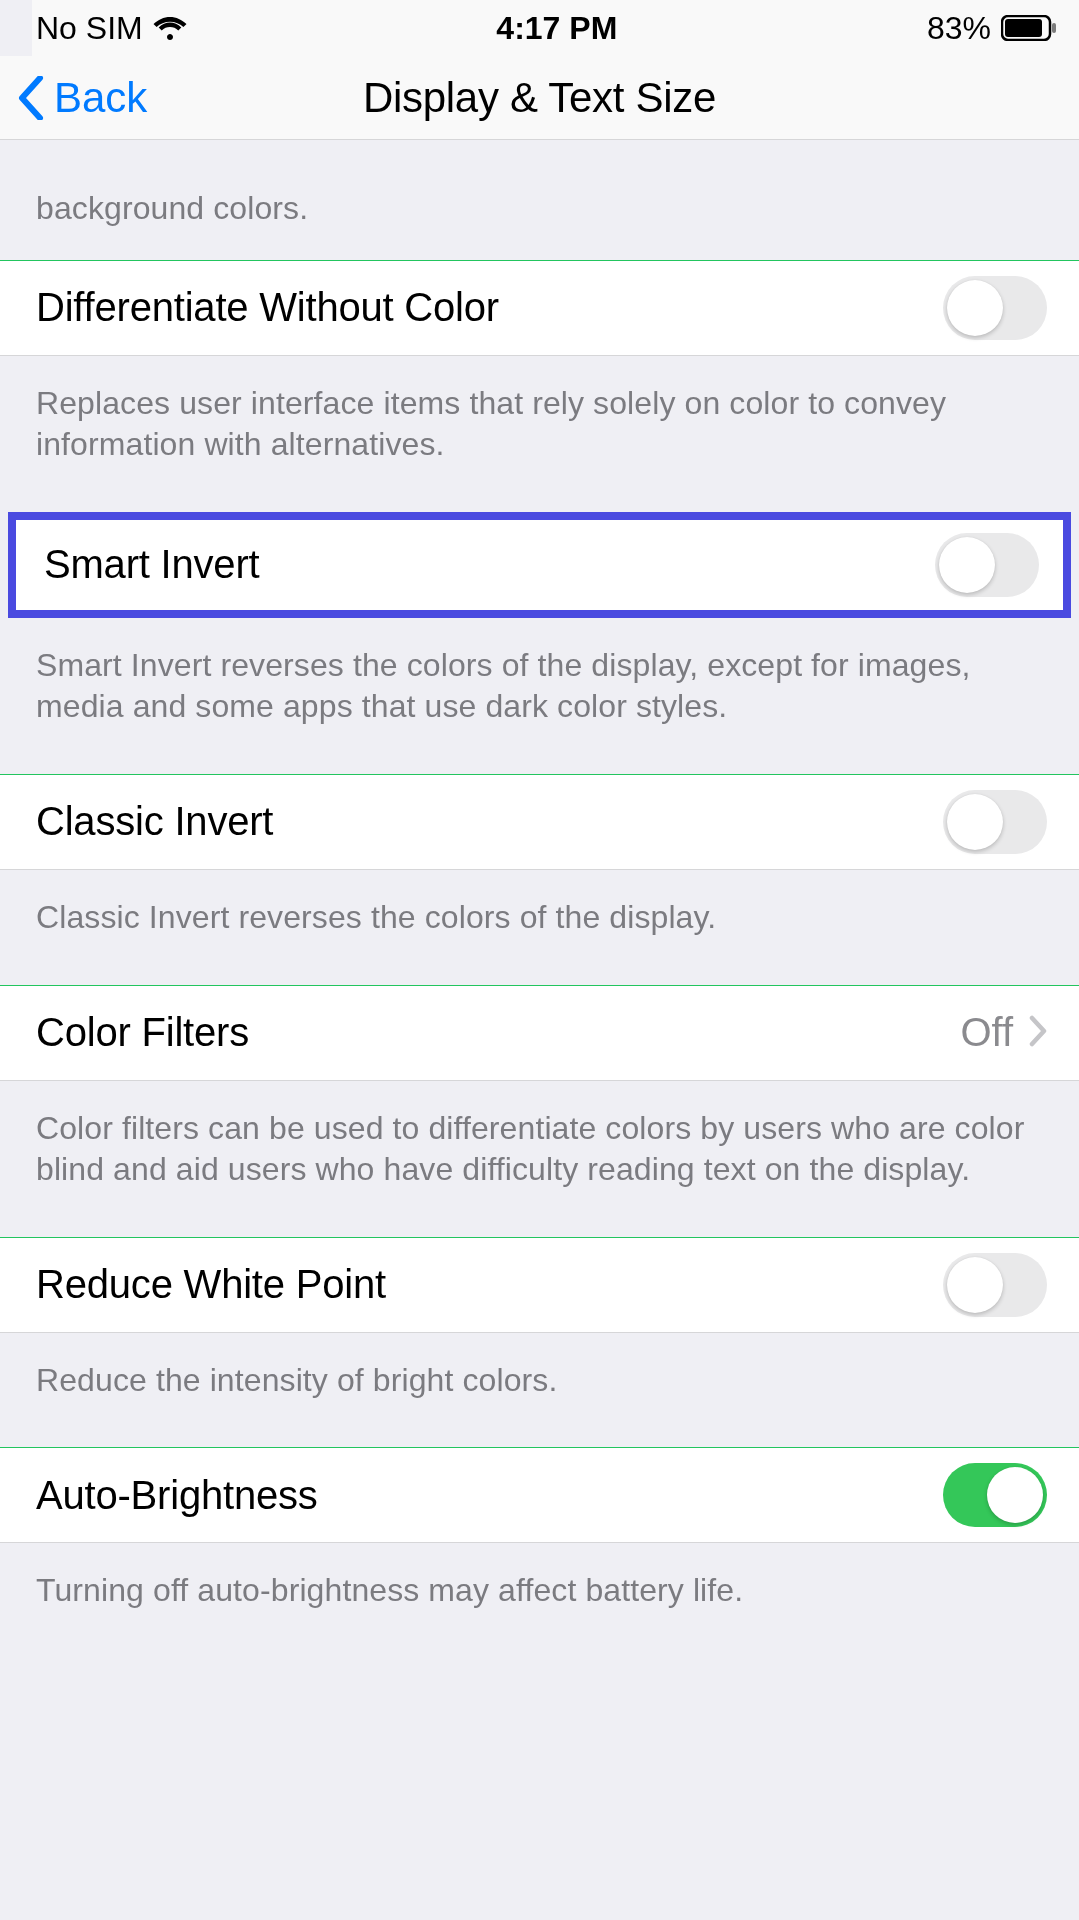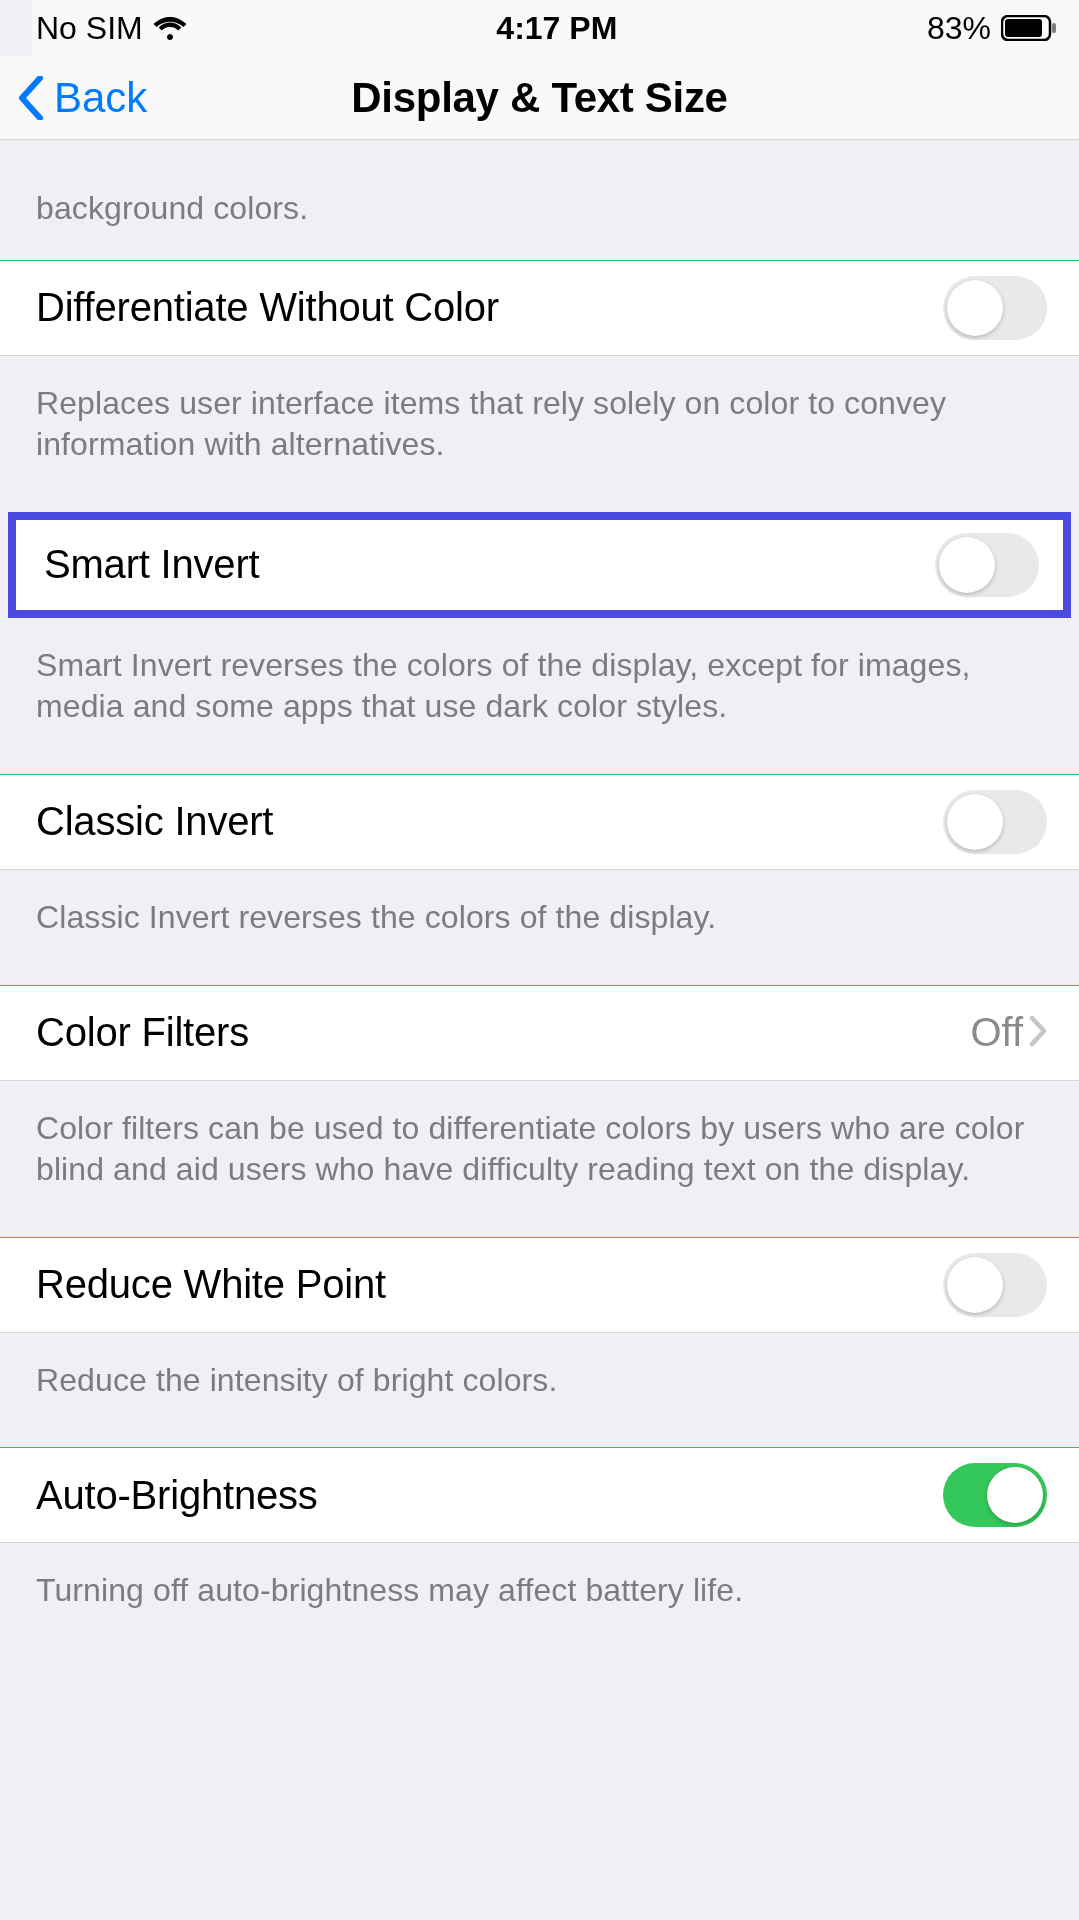--- a/index.html
+++ b/index.html
@@ -40,21 +40,21 @@
     display: flex;
     align-items: center;
     gap: 4px;
     color: #007aff;
     font-size: 42px;
     font-weight: 400;
   }
   .back-chevron { width: 38px; height: 48px; display:flex; align-items:center; justify-content:center;}
   .nav-title {
     font-size: 42px;
-    font-weight: 700;
+    font-weight: 400;
     color: #000;
     letter-spacing: -0.3px;
   }
   
   .content {
     width: 100%;
   }
   .footer-text {
     padding: 14px 36px 56px 36px;
     font-size: 32px;
@@ -78,21 +78,21 @@
     font-size: 40px;
     font-weight: 400;
     color: #000;
     letter-spacing: -0.2px;
   }
   .cell-value {
     font-size: 40px;
     color: #8a8a8e;
     margin-right: 6px;
   }
-  .value-chevron { display:flex; align-items:center; }
+  .value-chevron { display:flex; align-items:center; gap:10px;}
   .chevron-right { color:#c5c5c8; }
   
   .switch {
     width: 104px;
     height: 64px;
     border-radius: 40px;
     position: relative;
     flex-shrink: 0;
   }
   .switch-off { background: #e9e9ea; }

